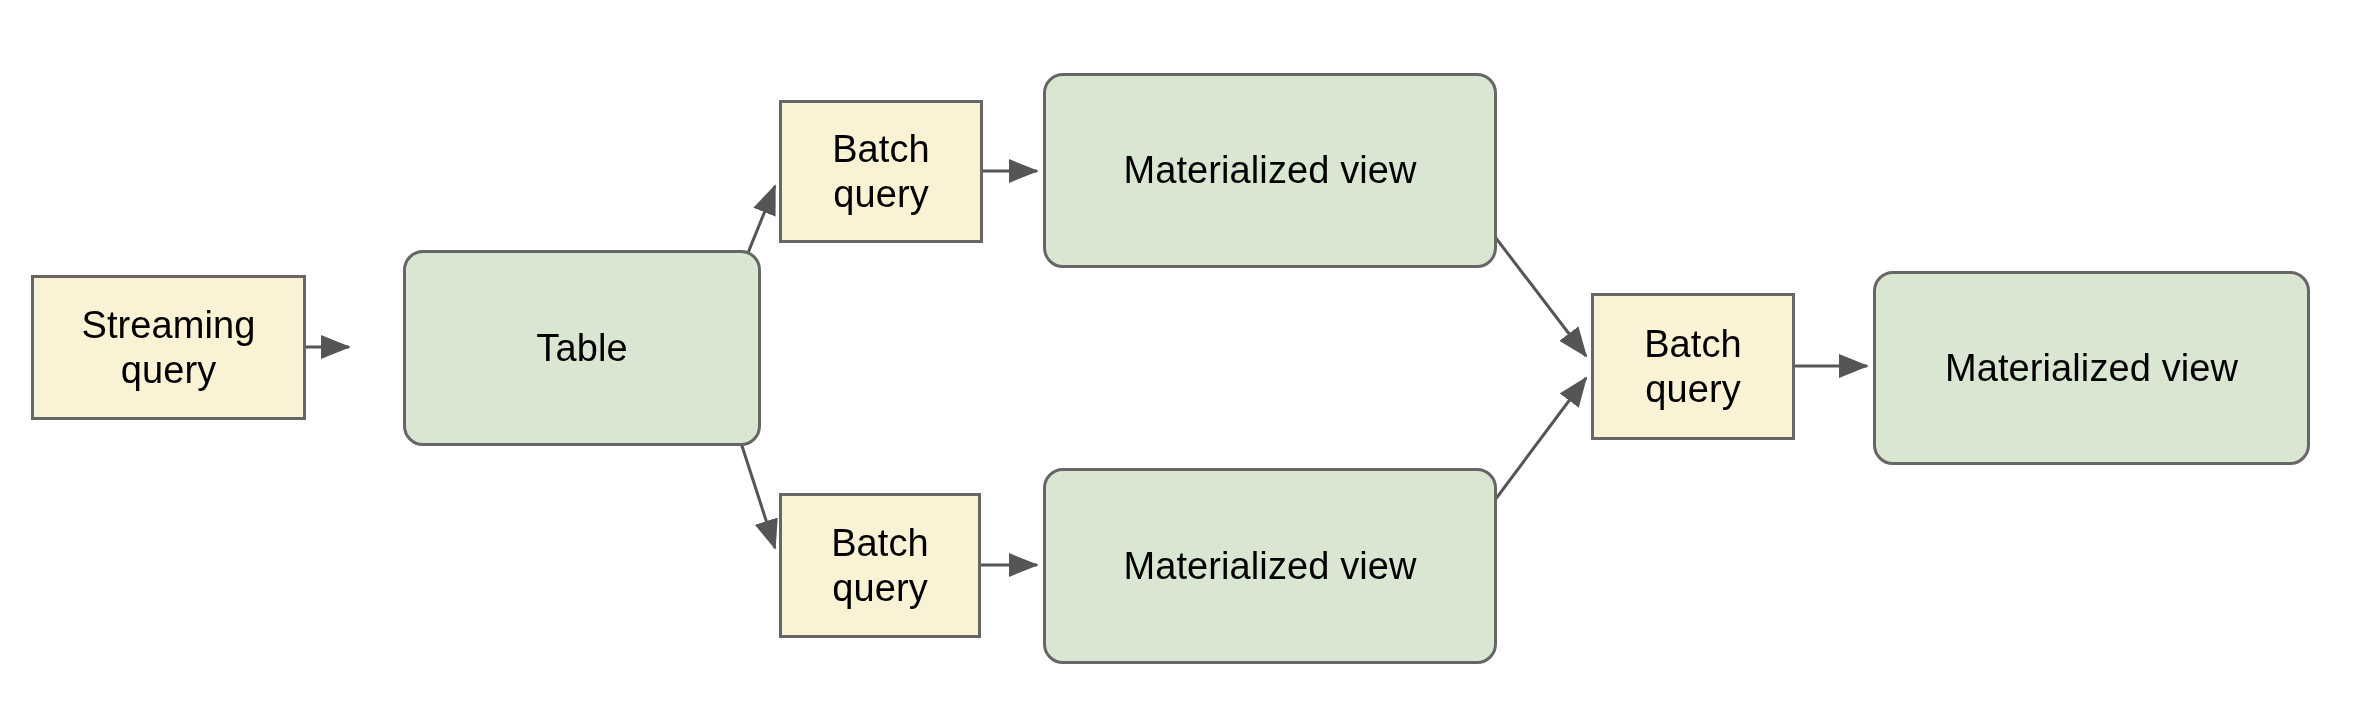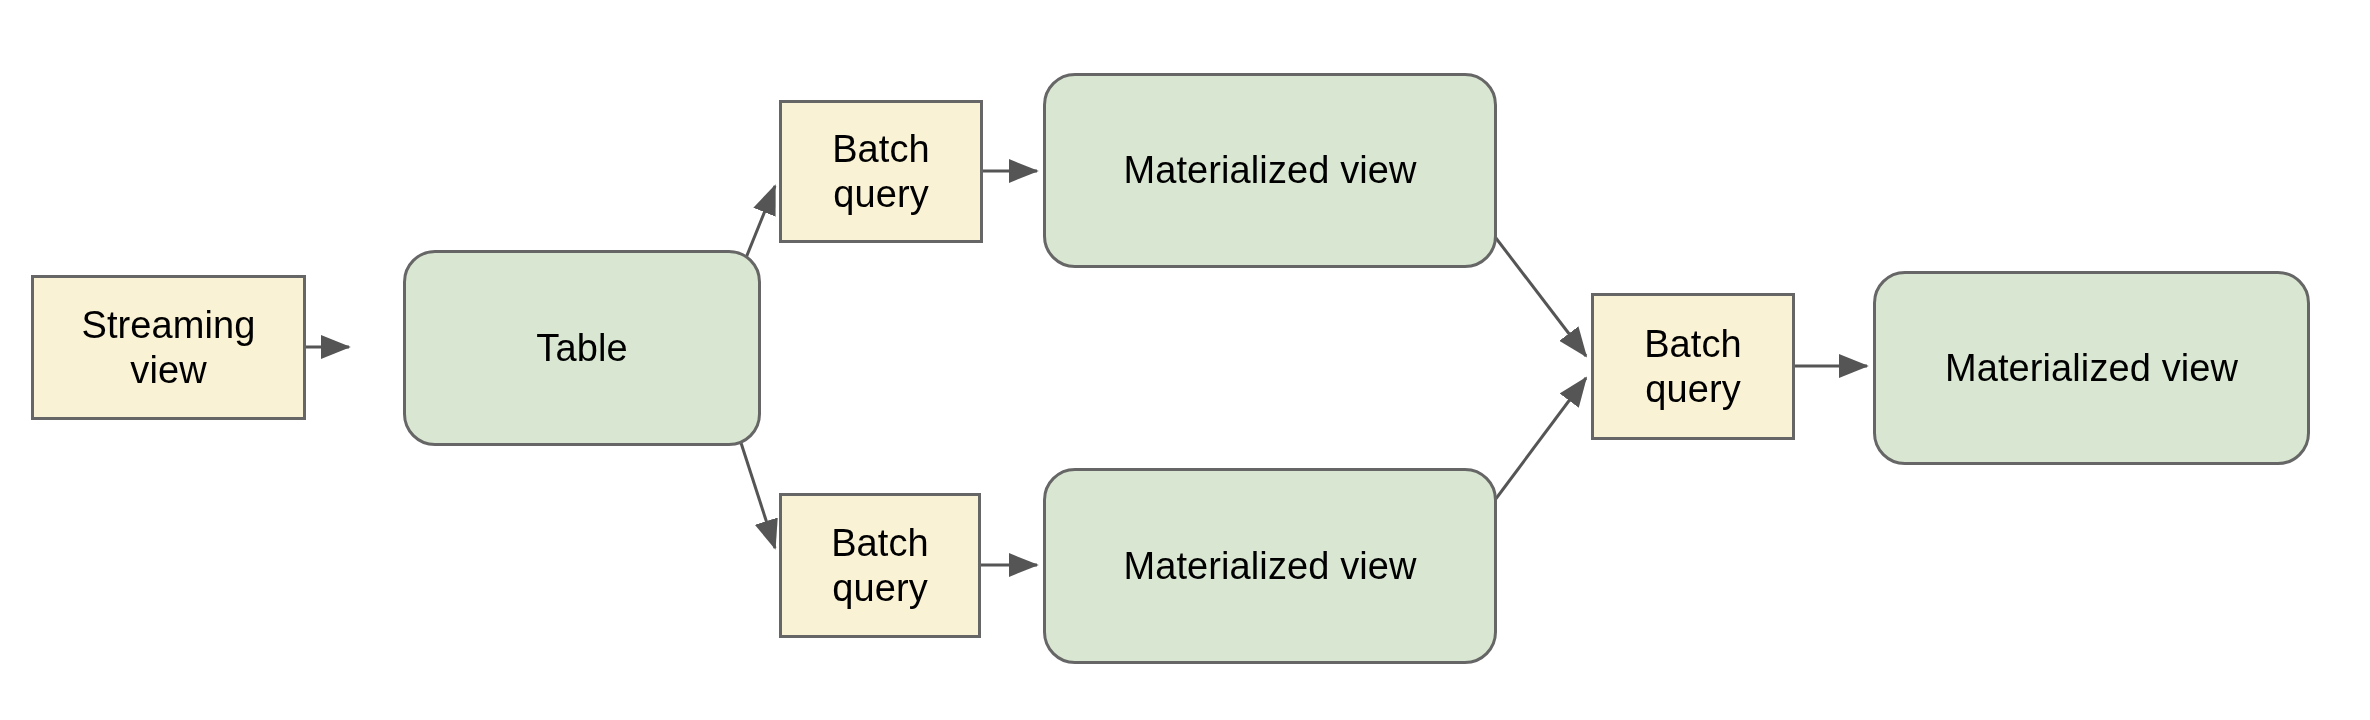--- a/index.html
+++ b/index.html
@@ -41,21 +41,21 @@
     white-space: pre-line;
     z-index: 2;
   }
   .node.process {
     background: #faf2d4;
     border-radius: 0;
     text-align: center;
   }
   .node.store {
     background: #d9e7d2;
-    border-radius: 32px;
+    border-radius: 20px;
   }
   .node-label {
     display: block;
     padding: 0 6px;
   }
 </style>
 </head>
 <body>
 
 <div id="canvas">
@@ -73,21 +73,21 @@
         <polyline points="983,171 1037,171" fill="none" stroke="#555555" stroke-width="3" stroke-linecap="butt" stroke-linejoin="round" marker-end="url(#arrowhead)"></polyline>
         <polyline points="981,565 1037,565" fill="none" stroke="#555555" stroke-width="3" stroke-linecap="butt" stroke-linejoin="round" marker-end="url(#arrowhead)"></polyline>
         <polyline points="1489,229 1586,356" fill="none" stroke="#555555" stroke-width="3" stroke-linecap="butt" stroke-linejoin="round" marker-end="url(#arrowhead)"></polyline>
         <polyline points="1489,508 1586,378" fill="none" stroke="#555555" stroke-width="3" stroke-linecap="butt" stroke-linejoin="round" marker-end="url(#arrowhead)"></polyline>
         <polyline points="1795,366 1867,366" fill="none" stroke="#555555" stroke-width="3" stroke-linecap="butt" stroke-linejoin="round" marker-end="url(#arrowhead)"></polyline>
       </g>
   </svg>
 
   <div class="node process" style="left: 31px; top: 275px; width: 275px; height: 145px;">
     <span class="node-label">Streaming
-view</span>
+query</span>
   </div>
 
   <div class="node store" style="left: 355px; top: 250px; width: 358px; height: 196px; margin-left: 48px;">
     <span class="node-label">Table</span>
   </div>
 
   <div class="node process" style="left: 779px; top: 100px; width: 204px; height: 143px;">
     <span class="node-label">Batch
 query</span>
   </div>

